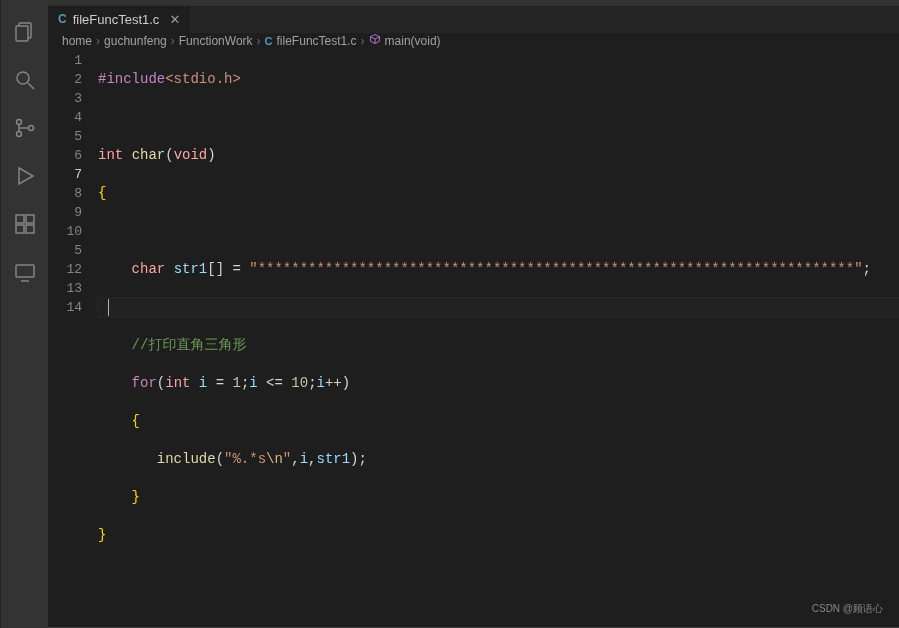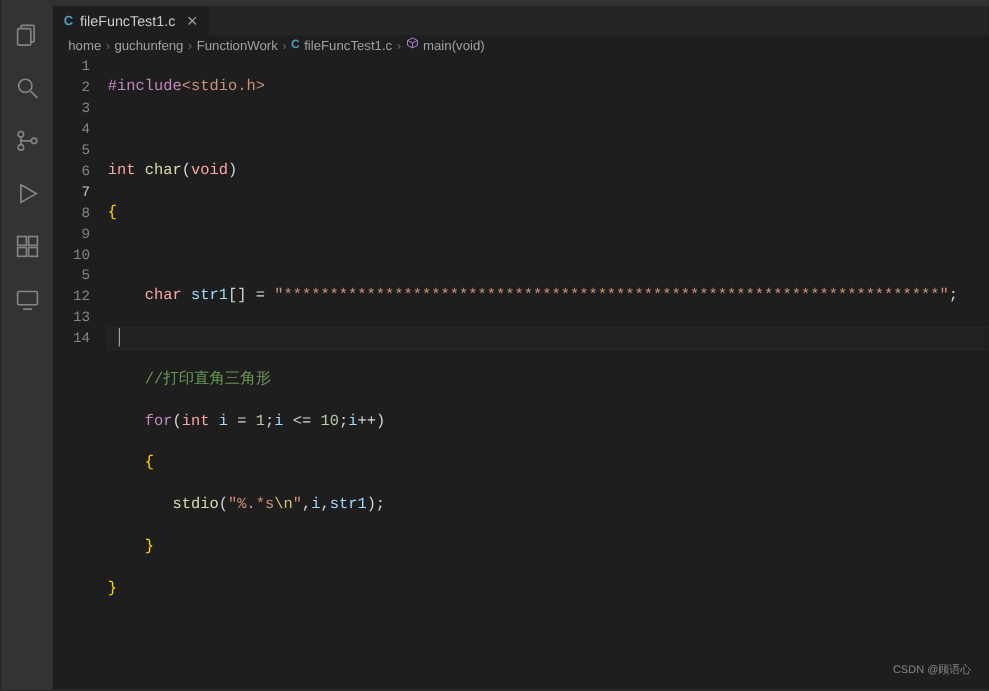--- a/index.html
+++ b/index.html
@@ -232,21 +232,21 @@
 <div class="code-line"><span class="c-dir">#include</span><span class="c-str">&lt;stdio.h&gt;</span></div>
 <div class="code-line"></div>
 <div class="code-line"><span class="c-type">int</span> <span class="c-fn">char</span><span class="c-pun">(</span><span class="c-type">void</span><span class="c-pun">)</span></div>
 <div class="code-line"><span class="c-brace">{</span></div>
 <div class="code-line"></div>
 <div class="code-line">    <span class="c-type">char</span> <span class="c-var">str1</span><span class="c-pun">[] = </span><span class="c-str">"***********************************************************************"</span><span class="c-pun">;</span></div>
 <div class="code-line active"><span class="cursor-bar"></span></div>
 <div class="code-line">    <span class="c-cmt">//打印直角三角形</span></div>
 <div class="code-line">    <span class="c-dir">for</span><span class="c-pun">(</span><span class="c-type">int</span> <span class="c-var">i</span> <span class="c-pun">=</span> <span class="c-num">1</span><span class="c-pun">;</span><span class="c-var">i</span> <span class="c-pun">&lt;=</span> <span class="c-num">10</span><span class="c-pun">;</span><span class="c-var">i</span><span class="c-pun">++)</span></div>
 <div class="code-line">    <span class="c-brace">{</span></div>
-<div class="code-line">       <span class="c-fn">stdio</span><span class="c-pun">(</span><span class="c-str">"</span><span class="c-str">%.*s</span><span class="c-esc">\n</span><span class="c-str">"</span><span class="c-pun">,</span><span class="c-var">i</span><span class="c-pun">,</span><span class="c-var">str1</span><span class="c-pun">);</span></div>
+<div class="code-line">       <span class="c-fn">include</span><span class="c-pun">(</span><span class="c-str">"</span><span class="c-str">%.*s</span><span class="c-esc">\n</span><span class="c-str">"</span><span class="c-pun">,</span><span class="c-var">i</span><span class="c-pun">,</span><span class="c-var">str1</span><span class="c-pun">);</span></div>
 <div class="code-line">    <span class="c-brace">}</span></div>
 <div class="code-line"><span class="c-brace">}</span></div>
 <div class="code-line"></div>
     </div>
   </div>
 
   <div class="panel-area">
     
     
   </div>

